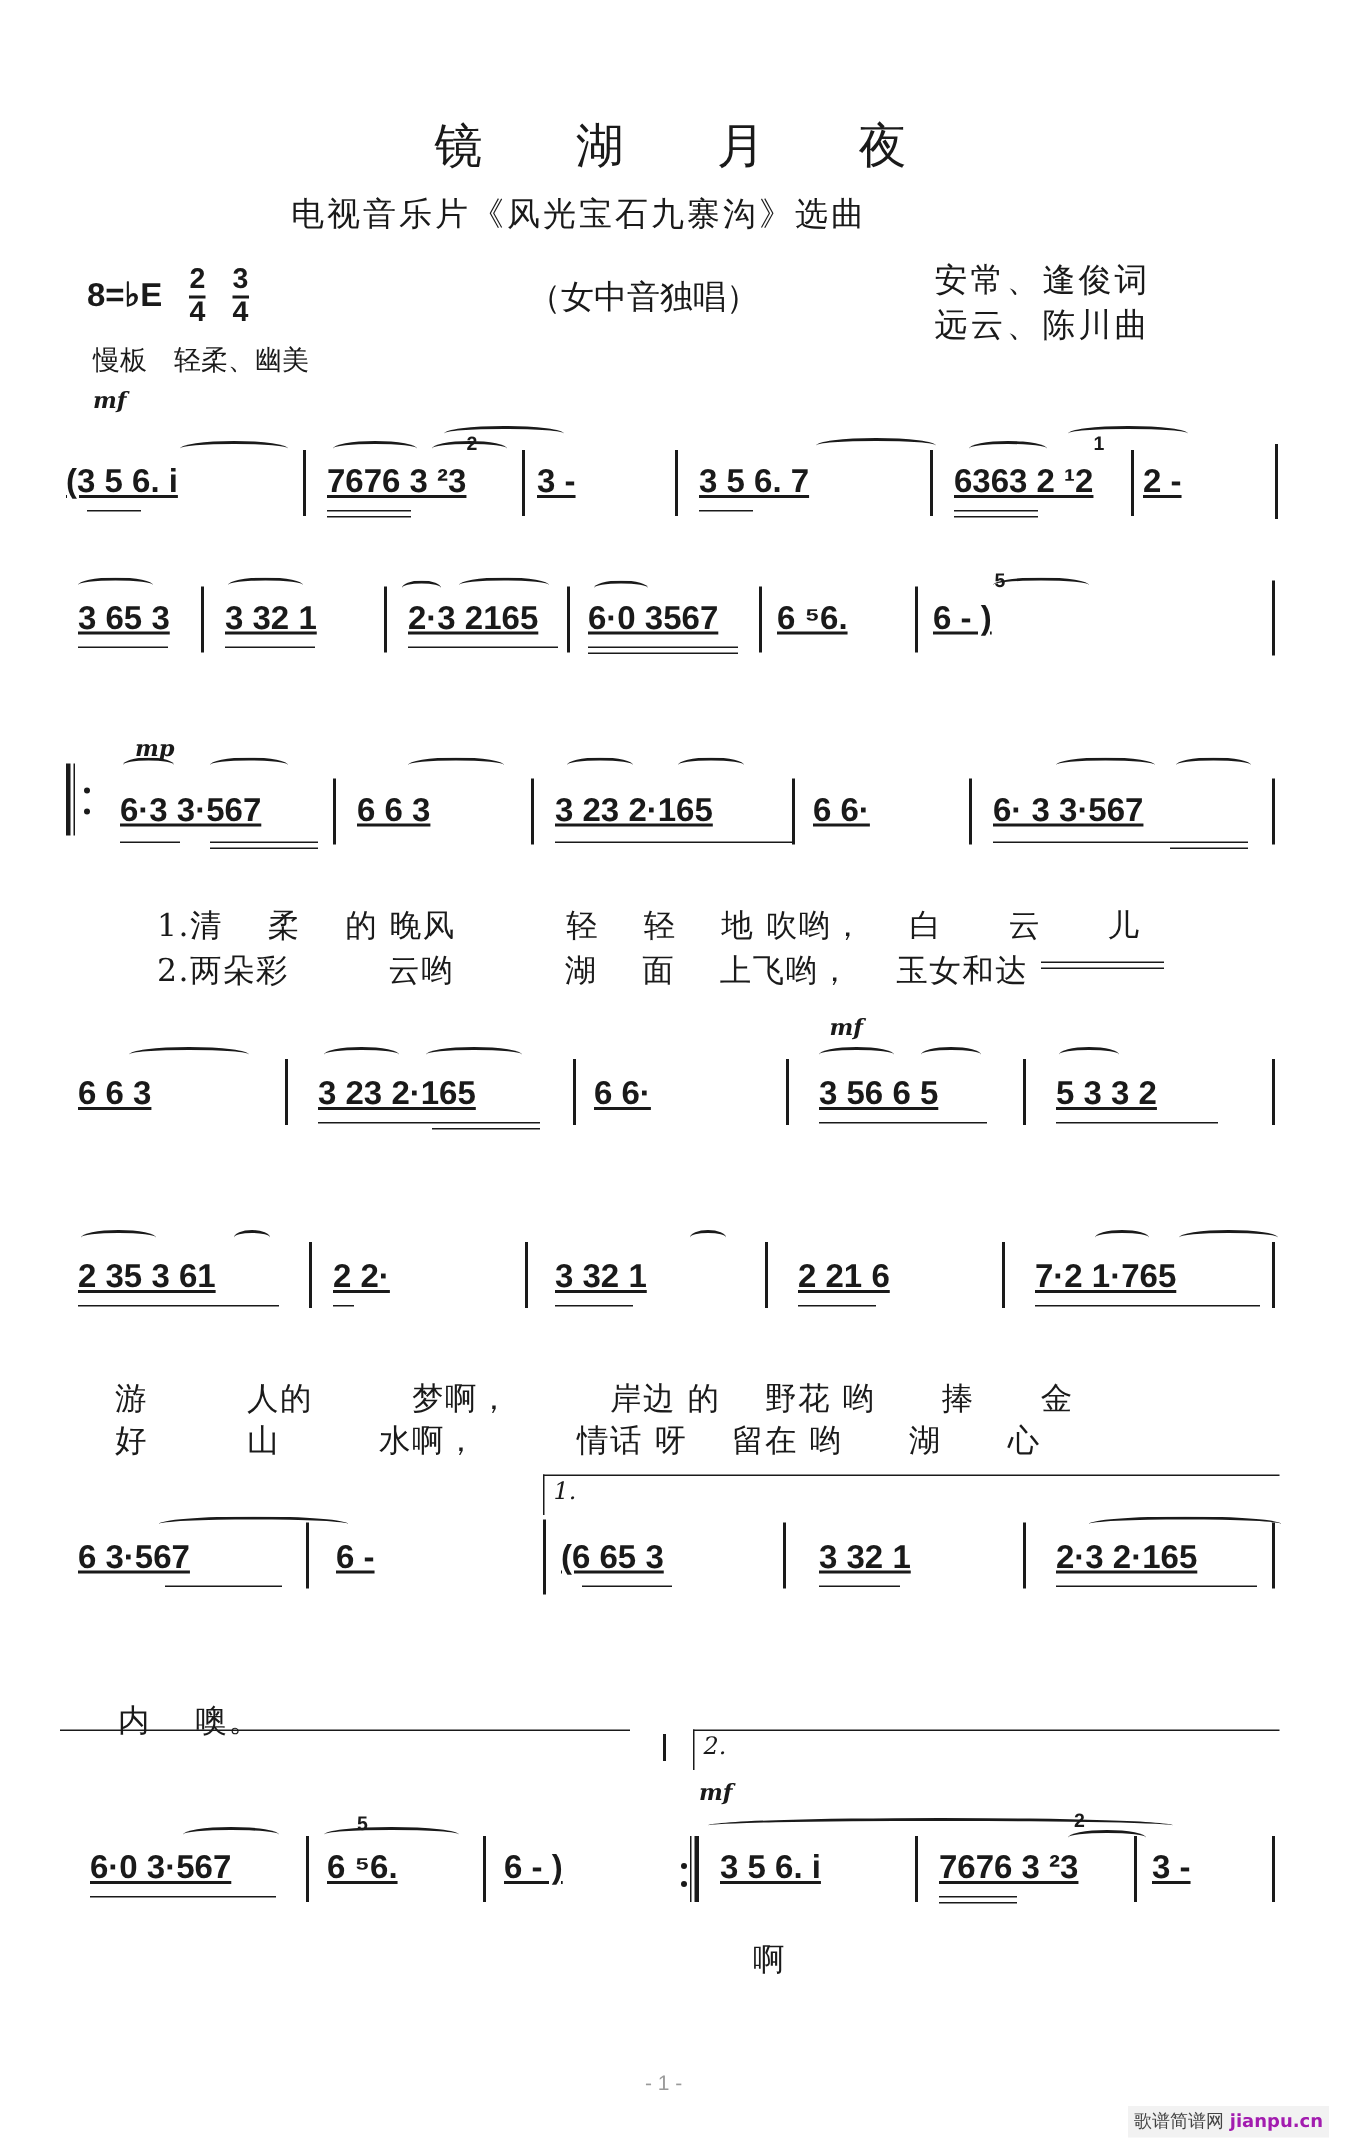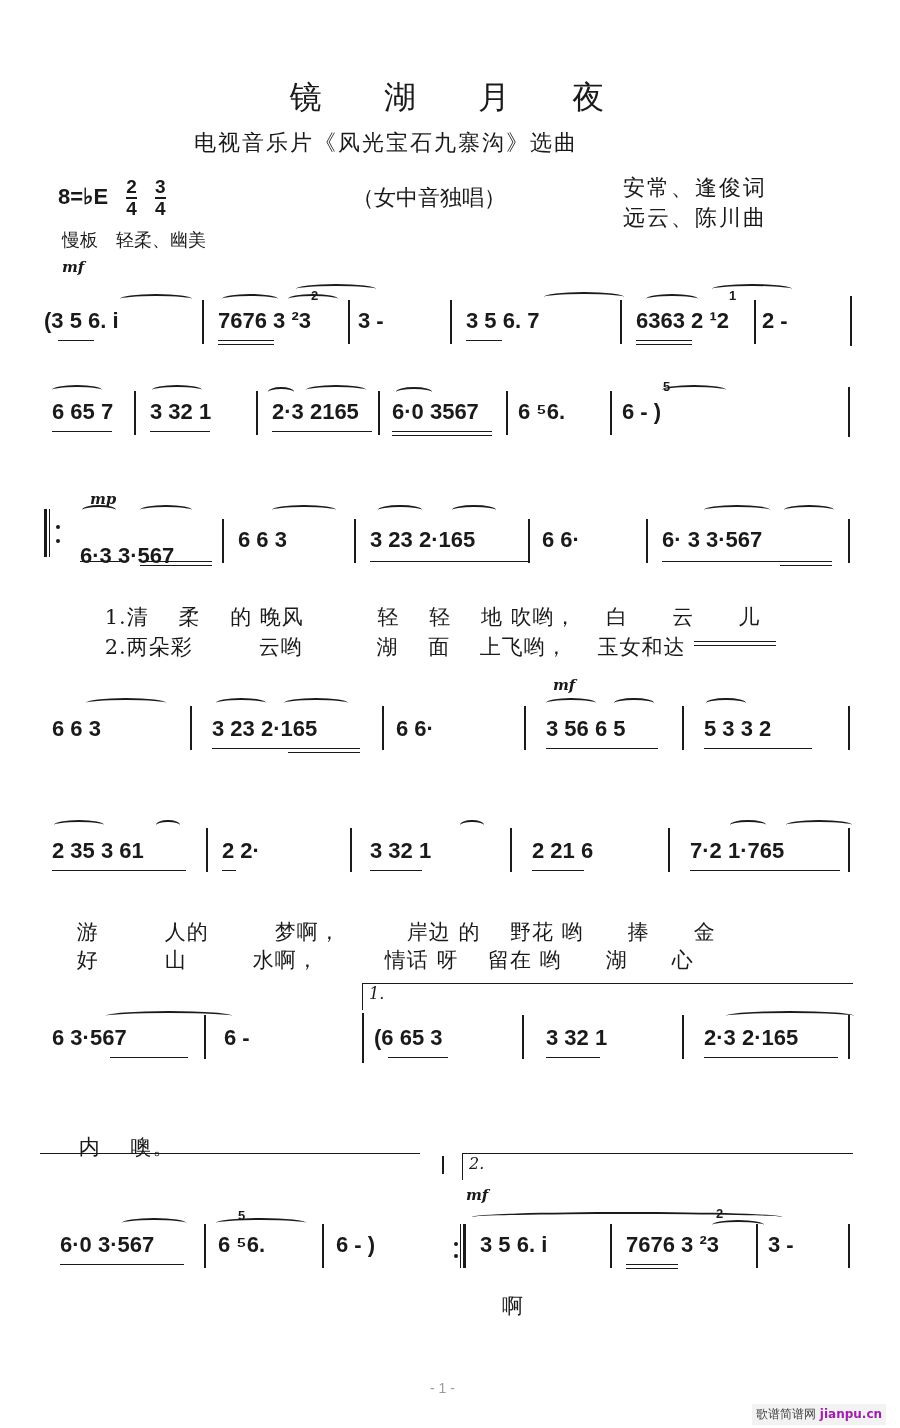--- a/index.html
+++ b/index.html
@@ -12,21 +12,21 @@
   .subtitle { left: 0; width: 772px; top: 128px; text-align: center; font-size: 22px; letter-spacing: 2px; }
   .key { left: 58px; top: 177px; font-family: "Liberation Sans", sans-serif; font-weight: bold; font-size: 22px; }
   .frac { display: inline-block; vertical-align: middle; text-align: center; font-weight: bold; font-size: 19px; line-height: 20px; margin-left: 12px; }
   .frac span { display: block; }
   .frac span.num { border-bottom: 2px solid #1a1a1a; }
   .voice { left: 352px; top: 183px; font-size: 22px; }
   .credits { left: 623px; top: 173px; font-size: 22px; line-height: 30px; letter-spacing: 2px; }
   .tempo { left: 62px; top: 228px; font-size: 18px; }
   .dyn { font-family: "DejaVu Serif", serif; font-style: italic; font-weight: bold; font-size: 15px; }
   .row { left: 40px; width: 820px; }
-  .notes { font-family: "Liberation Sans", sans-serif; font-weight: bold; font-size: 22px; white-space: pre; }
+  .notes { font-family: "Liberation Sans", sans-serif; font-weight: bold; font-size: 22px; white-space: pre; text-decoration: underline; }
   .bar { width: 2px; background: #1a1a1a; height: 44px; }
   .lyric { font-size: 21px; letter-spacing: 1px; white-space: pre; }
   .slur { border-top: 2px solid #1a1a1a; border-radius: 50% 50% 0 0; height: 8px; }
   .ul { height: 0; border-top: 1.5px solid #1a1a1a; }
   .dot { width: 4px; height: 4px; background: #1a1a1a; border-radius: 50%; }
   .grace { font-family: "Liberation Sans", sans-serif; font-weight: bold; font-size: 13px; }
   .pageno { left: 430px; top: 1380px; font-family: "Liberation Sans", sans-serif; font-size: 14px; color: #9a9a9a; }
   .wm { left: 752px; top: 1404px; font-family: "DejaVu Sans", sans-serif; font-size: 12px; color: #444; background: #f2f2f2; padding: 2px 4px; }
   .wm .url { color: #a21caf; font-weight: bold; }
   .volta { border-top: 1.5px solid #1a1a1a; border-left: 1.5px solid #1a1a1a; height: 26px; }
@@ -87,21 +87,21 @@
 </div>
 
 <div class="abs row" style="top:385px;height:70px;">
   <div class="abs slur" style="left:12px;top:0;width:50px;"></div>
   <div class="abs slur" style="left:112px;top:0;width:50px;"></div>
   <div class="abs slur" style="left:228px;top:2px;width:26px;"></div>
   <div class="abs slur" style="left:266px;top:0;width:60px;"></div>
   <div class="abs slur" style="left:356px;top:2px;width:36px;"></div>
   <div class="abs slur" style="left:622px;top:0;width:64px;"></div>
   <div class="abs grace" style="left:623px;top:-6px;">5</div>
-  <div class="abs notes" style="left:12px;top:14px;">6 65 7</div>
+  <div class="abs notes" style="left:12px;top:14px;">3 65 3</div>
   <div class="abs bar" style="left:94px;top:6px;"></div>
   <div class="abs notes" style="left:110px;top:14px;">3 32 1</div>
   <div class="abs bar" style="left:216px;top:6px;"></div>
   <div class="abs notes" style="left:232px;top:14px;">2·3 2165</div>
   <div class="abs bar" style="left:338px;top:6px;"></div>
   <div class="abs notes" style="left:352px;top:14px;">6·0 3567</div>
   <div class="abs bar" style="left:466px;top:6px;"></div>
   <div class="abs notes" style="left:478px;top:14px;">6 ⁵6.</div>
   <div class="abs bar" style="left:570px;top:6px;"></div>
   <div class="abs notes" style="left:582px;top:14px;">6 - )</div>
@@ -119,21 +119,21 @@
   <div class="abs bar" style="left:9px;top:4px;width:1px;height:48px;"></div>
   <div class="abs dot" style="left:16px;top:20px;"></div>
   <div class="abs dot" style="left:16px;top:34px;"></div>
   <div class="abs slur" style="left:42px;top:0;width:34px;"></div>
   <div class="abs slur" style="left:100px;top:0;width:52px;"></div>
   <div class="abs slur" style="left:232px;top:0;width:64px;"></div>
   <div class="abs slur" style="left:338px;top:0;width:44px;"></div>
   <div class="abs slur" style="left:412px;top:0;width:44px;"></div>
   <div class="abs slur" style="left:664px;top:0;width:66px;"></div>
   <div class="abs slur" style="left:744px;top:0;width:50px;"></div>
-  <div class="abs notes" style="left:40px;top:22px;margin-top:16px;">6·3 3·567</div>
+  <div class="abs notes" style="left:40px;top:22px;">6·3 3·567</div>
   <div class="abs bar" style="left:182px;top:14px;"></div>
   <div class="abs notes" style="left:198px;top:22px;">6 6 3</div>
   <div class="abs bar" style="left:314px;top:14px;"></div>
   <div class="abs notes" style="left:330px;top:22px;">3 23 2·165</div>
   <div class="abs bar" style="left:488px;top:14px;"></div>
   <div class="abs notes" style="left:502px;top:22px;">6 6·</div>
   <div class="abs bar" style="left:606px;top:14px;"></div>
   <div class="abs notes" style="left:622px;top:22px;">6· 3 3·567</div>
   <div class="abs bar" style="left:808px;top:14px;"></div>
   <div class="abs ul" style="left:40px;top:56px;width:40px;"></div>

